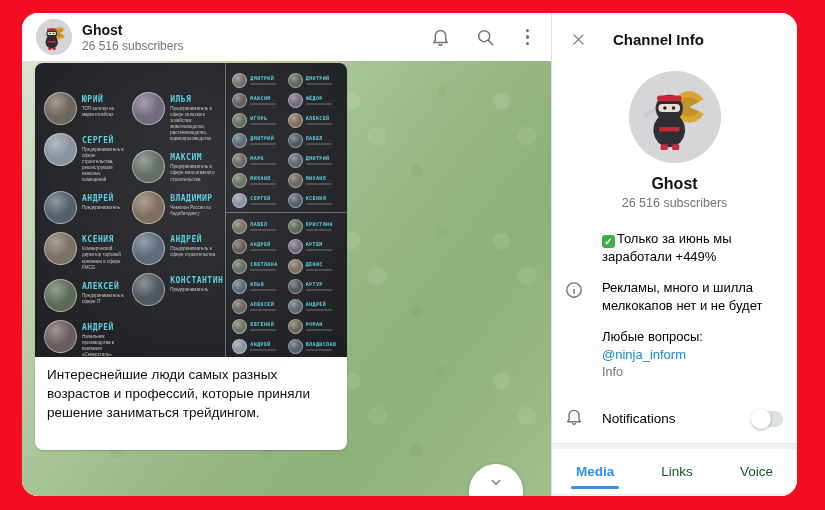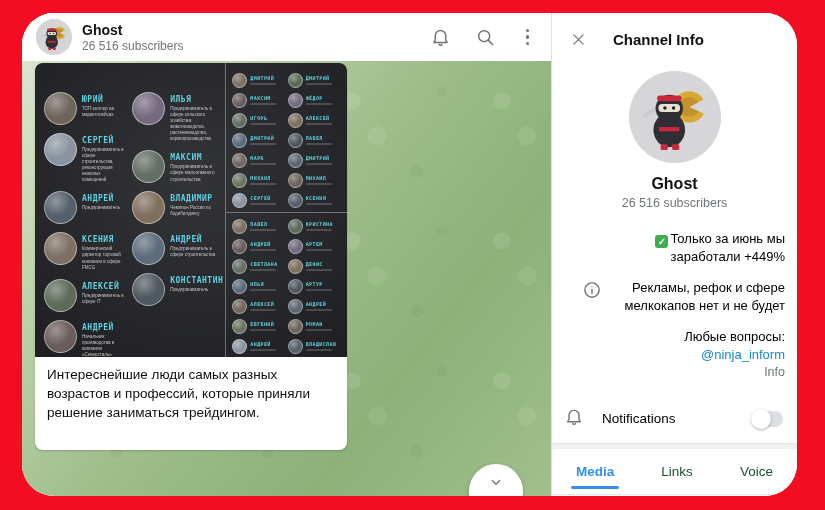--- a/index.html
+++ b/index.html
@@ -1,20 +1,20 @@
 <!DOCTYPE html>
 <html style="--red: #f20d22; --blue: #3390ec; --link: #168acd; --cyan: #5fd0e0;"><head>
 <meta charset="utf-8">
 <style>
   * { box-sizing: border-box; margin: 0; padding: 0; }
   html,body { width:825px; height:510px; overflow:hidden; }
   body { background:var(--red,#f20d22); font-family:"Liberation Sans",sans-serif; position:relative; }
 
   .card { position:absolute; left:22px; top:13px; width:775px; height:483px;
-          background:#fff; border-radius:32px; overflow:hidden; display:flex; }
+          background:#fff; border-radius:16px; overflow:hidden; display:flex; }
 
   
   .chat { width:530px; flex:0 0 530px; display:flex; flex-direction:column; border-right:1px solid #dfe1e5; background:#fff; }
   .chat-header { height:48px; flex:0 0 48px; display:flex; align-items:center; padding:0 16px 0 14px; gap:10px; background:#fff; }
   .avatar-sm { width:36px; height:36px; border-radius:50%; background:#d5d5d8; overflow:hidden; flex:0 0 36px; }
   .chat-title { font-weight:bold; font-size:14px; color:#111; }
   .chat-sub { font-size:12px; color:#707579; margin-top:1px; }
   .header-icons { margin-left:auto; display:flex; align-items:center; gap:24px; }
   .icon-btn { display:flex; align-items:center; justify-content:center; cursor:pointer; }
   .kebab { display:flex; flex-direction:column; gap:3px; padding:2px 6px; }
@@ -62,21 +62,21 @@
 
   
   .panel { flex:1; background:#fff; display:flex; flex-direction:column; min-width:0; }
   .panel-header { height:52px; flex:0 0 52px; display:flex; align-items:center; padding:0 18px; gap:26px; }
   .panel-title { font-weight:bold; font-size:15px; color:#111; }
   .avatar-lg { width:92px; height:92px; border-radius:50%; background:#d6d6d8; overflow:hidden; margin:6px auto 12px; }
   .panel-name { text-align:center; font-weight:bold; font-size:16px; color:#111; }
   .panel-subs { text-align:center; font-size:12.5px; color:#707579; margin-top:3px; }
 
   .info-block { margin-top:20px; }
-  .info-row { display:flex; padding:0 12px 0 12px; margin-bottom:13px;text-align:right; }
+  .info-row { display:flex; padding:0 12px 0 12px; margin-bottom:13px; }
   .icol { width:38px; flex:0 0 38px; padding-top:1px; }
   .info-text { font-size:13px; line-height:1.38; color:#000; min-width:0; }
   .check { display:inline-flex; width:13px; height:13px; background:#3fae4a; border-radius:3px;
            color:#fff; font-size:10px; align-items:center; justify-content:center; margin-right:2px;
            vertical-align:-2px; font-weight:bold; }
   .link { color:var(--link,#168acd); cursor:pointer; }
   .caption { font-size:12.5px; color:#707579; }
 
   .notif-row { display:flex; align-items:center; padding:10px 14px 12px 12px; margin-top:2px; }
   .notif-label { font-size:13.5px; color:#000; }
@@ -516,21 +516,21 @@
         </div>
       </div>
       <div class="info-row">
         <div class="icol">
           <svg class="stroke" width="20" height="20" viewBox="0 0 24 24">
             <circle cx="12" cy="12" r="8.6"></circle>
               <path d="M12 11.2 v5"></path>
               <circle cx="12" cy="7.8" r="0.7" fill="#707579" stroke="none"></circle>
           </svg>
         </div>
-        <div class="info-text">Рекламы, рефок и сфере мелкокапов нет и не будет</div>
+        <div class="info-text">Рекламы, много и шилла мелкокапов нет и не будет</div>
       </div>
       <div class="info-row">
         <div class="icol"></div>
         <div class="info-text">
           <span>Любые вопросы: </span><span class="link">@ninja_inform</span>
           <div class="caption">Info</div>
         </div>
       </div>
     </div>
 

